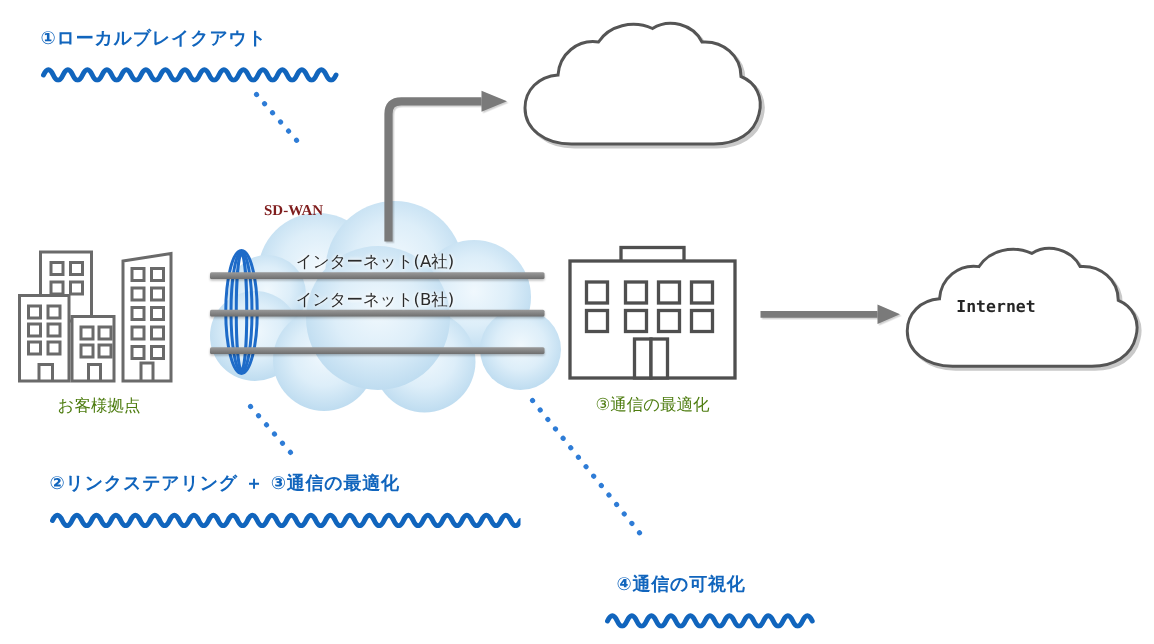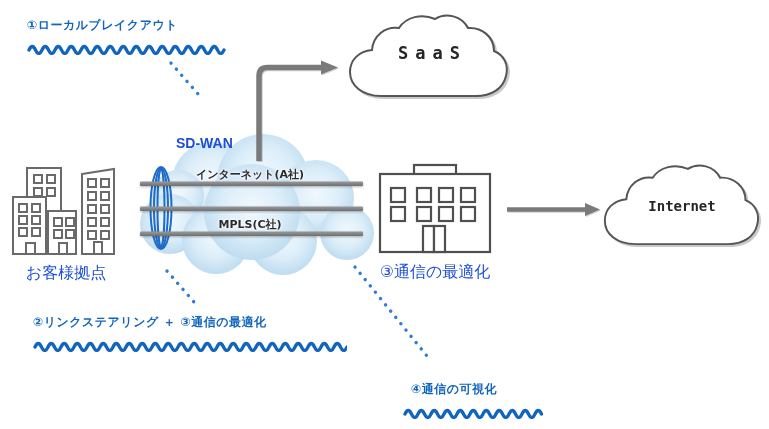--- a/index.html
+++ b/index.html
@@ -32,33 +32,33 @@
   
   .cloud-white{position:absolute;z-index:3;filter:drop-shadow(2px 2.5px 0.5px rgba(120,120,120,0.4));}
   .cloud-white path{fill:#ffffff;stroke:#555555;stroke-width:2;}
   .cloud-label{
     position:absolute;z-index:4;text-align:center;color:#262626;
     font-family:"DejaVu Sans Mono","Liberation Mono",monospace;font-weight:bold;
   }
   
   .link-label{
     position:absolute;z-index:3;width:150px;text-align:center;
-    font-size:11px;font-weight:700;color:#2b2b2b;
+    font-size:11px;font-weight:400;color:#2b2b2b;
     text-shadow:0 0 3px #fff,0 0 3px #fff;white-space:nowrap;
   }
   .sdwan-title{
-    position:absolute;z-index:3;font-family:Liberation Sans, sans-serif;
-    font-weight:bold;font-size:14px;color:#1d4ed8;
+    position:absolute;z-index:3;font-family:Liberation Serif, serif;
+    font-weight:bold;font-size:10px;color:#7f1d1d;
   }
   
   .building-svg{position:absolute;z-index:3;}
   .bld{fill:#ffffff;stroke:#6a6a6a;stroke-width:2;stroke-linejoin:miter;}
   .bld-dc{fill:#ffffff;stroke:#4f4f4f;stroke-width:2.2;}
   .node-label{
-    position:absolute;z-index:3;text-align:center;font-size:16px;color:#1d4ed8;white-space:nowrap;
+    position:absolute;z-index:3;text-align:center;font-size:11px;color:#4d7c0f;white-space:nowrap;
   }
 </style>
 </head>
 <body>
 
 <div class="canvas">
 
   <svg class="cloud-blue" width="769" height="429">
     <defs>
       <radialGradient id="puff" cx="50%" cy="45%" r="55%">
@@ -110,35 +110,34 @@
     <g>
       <path class="dotted" d="M171 63 L199 95"></path>
       <path class="dotted" d="M167 271 L194 302"></path>
       <path class="dotted" d="M355 267 L431 361"></path>
     </g>
   </svg>
 
   <div class="sdwan-title abs" style="left:176px;top:135px">SD-WAN</div>
 
   <div class="link-label" style="left:175px;top:167px">インターネット(A社)</div>
-  <div class="link-label" style="left:175px;top:217px">MPLS(C社)</div>
+  <div class="link-label" style="left:175px;top:192px">インターネット(B社)</div>
 
   <svg class="cloud-white" style="left:343px;top:10px" width="172" height="98" viewBox="0 0 172 98">
     <path d="M 38 86 C 20 86, 7 76, 7 62 C 7 50, 16 41, 29 40 C 30 26, 42 16, 56 18
              C 63 7, 79 3, 92 9 C 103 2, 119 6, 125 18 C 139 17, 151 27, 151 41
              C 161 45, 166 55, 163 66 C 160 79, 148 86, 133 86 Z"></path>
   </svg>
-  <div class="cloud-label" style="left:343px;top:43px;width:172px;font-size:17px;letter-spacing:7px;padding-left:7px;box-sizing:border-box">SaaS</div>
 
   <svg class="cloud-white" style="left:598px;top:160px" width="168" height="96" viewBox="0 0 172 98">
     <path d="M 38 86 C 20 86, 7 76, 7 62 C 7 50, 16 41, 29 40 C 30 26, 42 16, 56 18
              C 63 7, 79 3, 92 9 C 103 2, 119 6, 125 18 C 139 17, 151 27, 151 41
              C 161 45, 166 55, 163 66 C 160 79, 148 86, 133 86 Z"></path>
   </svg>
-  <div class="cloud-label" style="left:598px;top:198px;width:168px;font-size:14px">Internet</div>
+  <div class="cloud-label" style="left:580px;top:198px;width:168px;font-size:11px">Internet</div>
 
   <svg class="building-svg" style="left:10px;top:160px" width="112" height="100">
     <g class="bld">
 
       <rect x="17" y="8" width="34" height="46"></rect>
       <rect x="24" y="15" width="8" height="8"></rect>
         <rect x="37" y="15" width="8" height="8"></rect>
       <rect x="24" y="28" width="8" height="8"></rect>
         <rect x="37" y="28" width="8" height="8"></rect>
 

